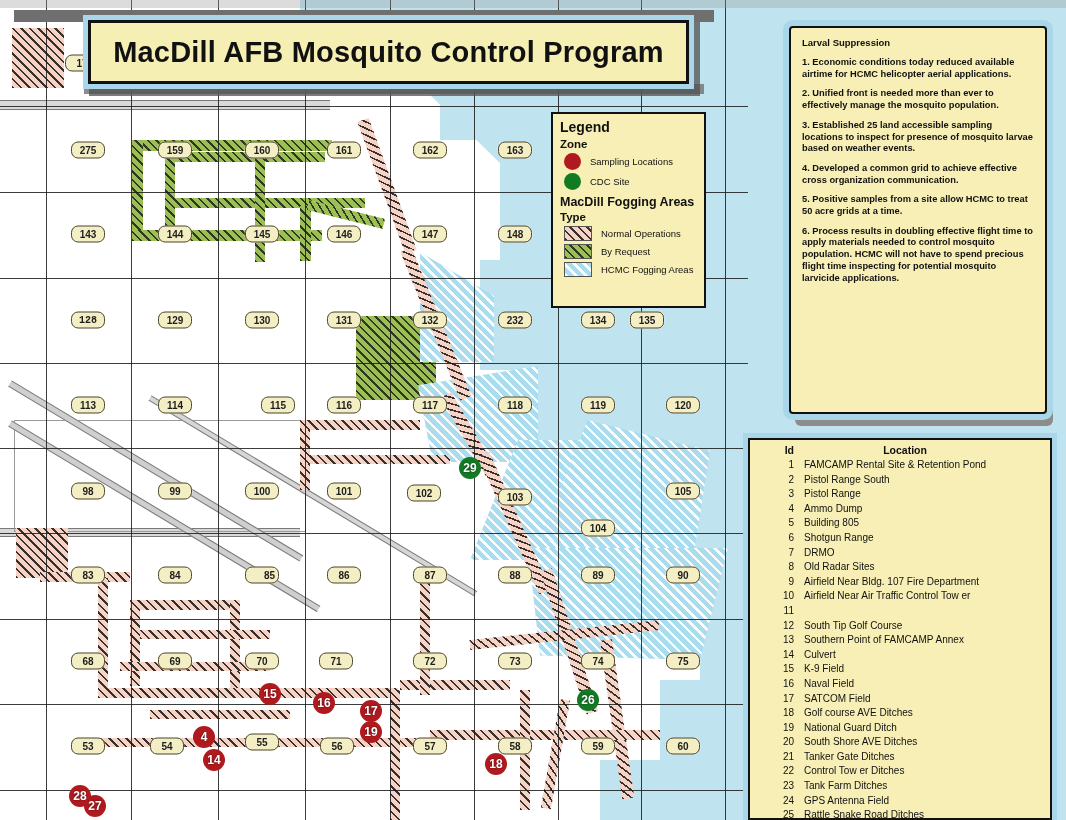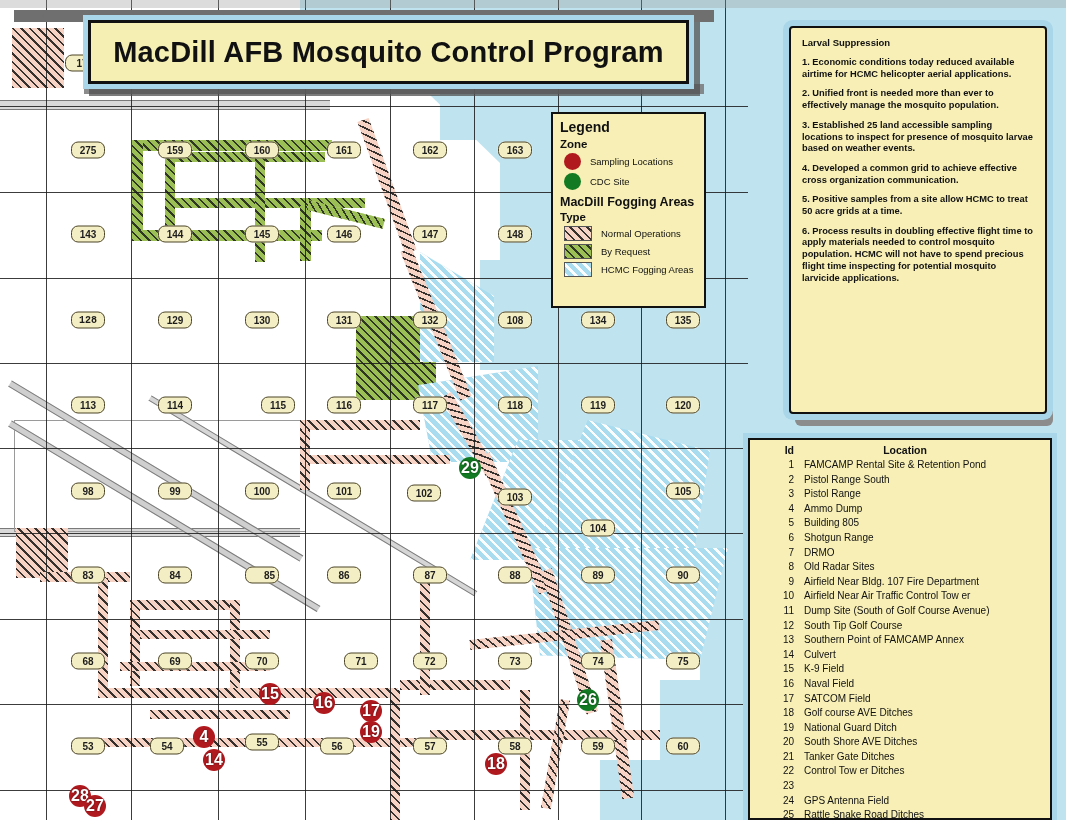--- a/index.html
+++ b/index.html
@@ -81,21 +81,21 @@
     font-size:10px;font-weight:700;color:#1d1d1d;padding:0 3px;
     font-family:"Liberation Sans", sans-serif;
     box-shadow:0 0 0 .5px rgba(255,255,255,.4);
   }
 
   
   .marker{
     position:absolute;transform:translate(-50%,-50%);
     width:22px;height:22px;border-radius:50%;
     display:flex;align-items:center;justify-content:center;
-    font-size:16px;font-weight:700;color:#fff;
+    font-size:12px;font-weight:700;color:#fff;
     text-shadow:0 0 2px rgba(0,0,0,.6);
   }
   .marker.red{background:#b01a1f;}
   .marker.green{background:#127a22;}
 
   
   #title-banner{
     position:absolute;left:88px;top:20px;width:595px;height:58px;
     background:#f6efb4;border:3px solid #111;
     box-shadow:0 0 0 5px #a9d6e8, 6px 7px 0 5px rgba(80,80,80,.75);
@@ -267,23 +267,23 @@
       <div class="cell-id" style="left: 175px; top: 234px;">144</div>
       <div class="cell-id" style="left: 262px; top: 234px;">145</div>
       <div class="cell-id" style="left: 344px; top: 234px;">146</div>
       <div class="cell-id" style="left: 430px; top: 234px;">147</div>
       <div class="cell-id" style="left: 515px; top: 234px;">148</div>
       <div class="cell-id" style="left: 88px; top: 320px; font-family: Liberation Mono, monospace;">128</div>
       <div class="cell-id" style="left: 175px; top: 320px;">129</div>
       <div class="cell-id" style="left: 262px; top: 320px;">130</div>
       <div class="cell-id" style="left: 344px; top: 320px;">131</div>
       <div class="cell-id" style="left: 430px; top: 320px;">132</div>
-      <div class="cell-id" style="left: 515px; top: 320px;">108</div>
+      <div class="cell-id" style="left: 515px; top: 320px;">232</div>
       <div class="cell-id" style="left: 598px; top: 320px;">134</div>
-      <div class="cell-id" style="left: 683px; top: 320px;">135</div>
+      <div class="cell-id" style="left: 647px; top: 320px; border-radius: 6px;">135</div>
       <div class="cell-id" style="left: 88px; top: 405px;">113</div>
       <div class="cell-id" style="left: 175px; top: 405px;">114</div>
       <div class="cell-id" style="left: 262px; top: 405px; margin-left: 16px;">115</div>
       <div class="cell-id" style="left: 344px; top: 405px;">116</div>
       <div class="cell-id" style="left: 430px; top: 405px;">117</div>
       <div class="cell-id" style="left: 515px; top: 405px;">118</div>
       <div class="cell-id" style="left: 598px; top: 405px;">119</div>
       <div class="cell-id" style="left: 683px; top: 405px;">120</div>
       <div class="cell-id" style="left: 88px; top: 491px;">98</div>
       <div class="cell-id" style="left: 175px; top: 491px;">99</div>
@@ -297,21 +297,21 @@
       <div class="cell-id" style="left: 175px; top: 575px;">84</div>
       <div class="cell-id" style="left: 262px; top: 575px; text-align: right;">85</div>
       <div class="cell-id" style="left: 344px; top: 575px;">86</div>
       <div class="cell-id" style="left: 430px; top: 575px;">87</div>
       <div class="cell-id" style="left: 515px; top: 575px;">88</div>
       <div class="cell-id" style="left: 598px; top: 575px;">89</div>
       <div class="cell-id" style="left: 683px; top: 575px;">90</div>
       <div class="cell-id" style="left: 88px; top: 661px;">68</div>
       <div class="cell-id" style="left: 175px; top: 661px;">69</div>
       <div class="cell-id" style="left: 262px; top: 661px;">70</div>
-      <div class="cell-id" style="left: 361px; top: 661px;">71</div>
+      <div class="cell-id" style="left: 336px; top: 661px;">71</div>
       <div class="cell-id" style="left: 430px; top: 661px;">72</div>
       <div class="cell-id" style="left: 515px; top: 661px;">73</div>
       <div class="cell-id" style="left: 598px; top: 661px;">74</div>
       <div class="cell-id" style="left: 683px; top: 661px;">75</div>
       <div class="cell-id" style="left: 88px; top: 746px;">53</div>
       <div class="cell-id" style="left: 167px; top: 746px;">54</div>
       <div class="cell-id" style="left: 262px; top: 742px;">55</div>
       <div class="cell-id" style="left: 337px; top: 746px;">56</div>
       <div class="cell-id" style="left: 430px; top: 746px;">57</div>
       <div class="cell-id" style="left: 515px; top: 746px;">58</div>
@@ -426,21 +426,20 @@
       <div class="lt-row">
         <span class="c-id">9</span>
         <span class="c-loc">Airfield Near Bldg. 107 Fire Department</span>
       </div>
       <div class="lt-row">
         <span class="c-id">10</span>
         <span class="c-loc">Airfield Near Air Traffic Control Tow er</span>
       </div>
       <div class="lt-row">
         <span class="c-id">11</span>
-        <span class="c-loc">Dump Site (South of Golf Course Avenue)</span>
       </div>
       <div class="lt-row">
         <span class="c-id">12</span>
         <span class="c-loc"> South Tip Golf Course</span>
       </div>
       <div class="lt-row">
         <span class="c-id">13</span>
         <span class="c-loc"> Southern Point of FAMCAMP Annex</span>
       </div>
       <div class="lt-row">
@@ -474,20 +473,21 @@
       <div class="lt-row">
         <span class="c-id">21</span>
         <span class="c-loc">Tanker Gate Ditches</span>
       </div>
       <div class="lt-row">
         <span class="c-id">22</span>
         <span class="c-loc">Control Tow er Ditches</span>
       </div>
       <div class="lt-row">
         <span class="c-id">23</span>
+        <span class="c-loc">Tank Farm Ditches</span>
       </div>
       <div class="lt-row">
         <span class="c-id">24</span>
         <span class="c-loc">GPS Antenna Field</span>
       </div>
       <div class="lt-row">
         <span class="c-id">25</span>
         <span class="c-loc">Rattle Snake Road Ditches</span>
       </div>
     </div>

